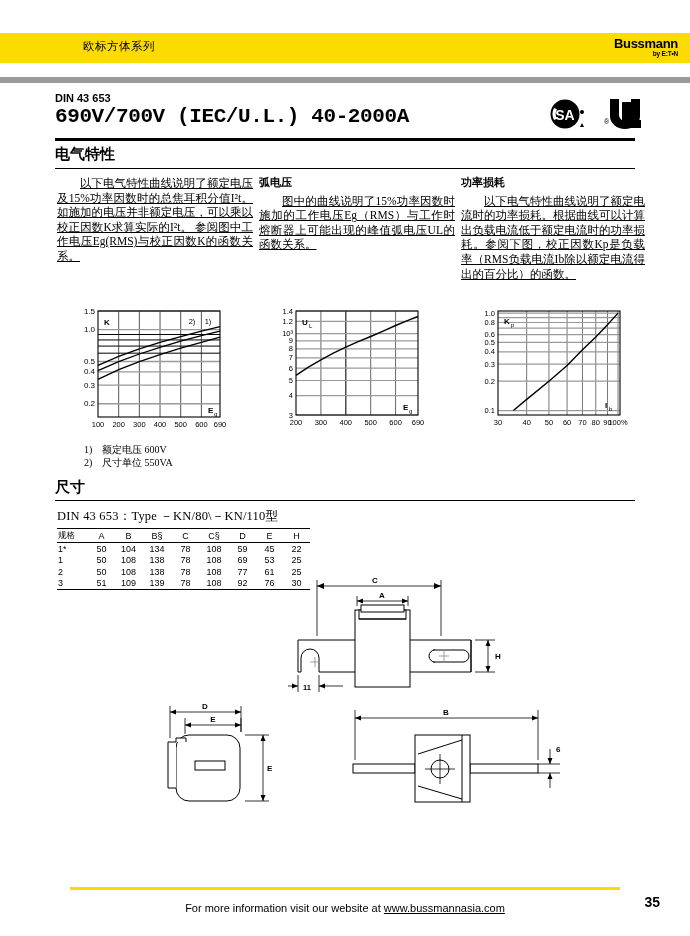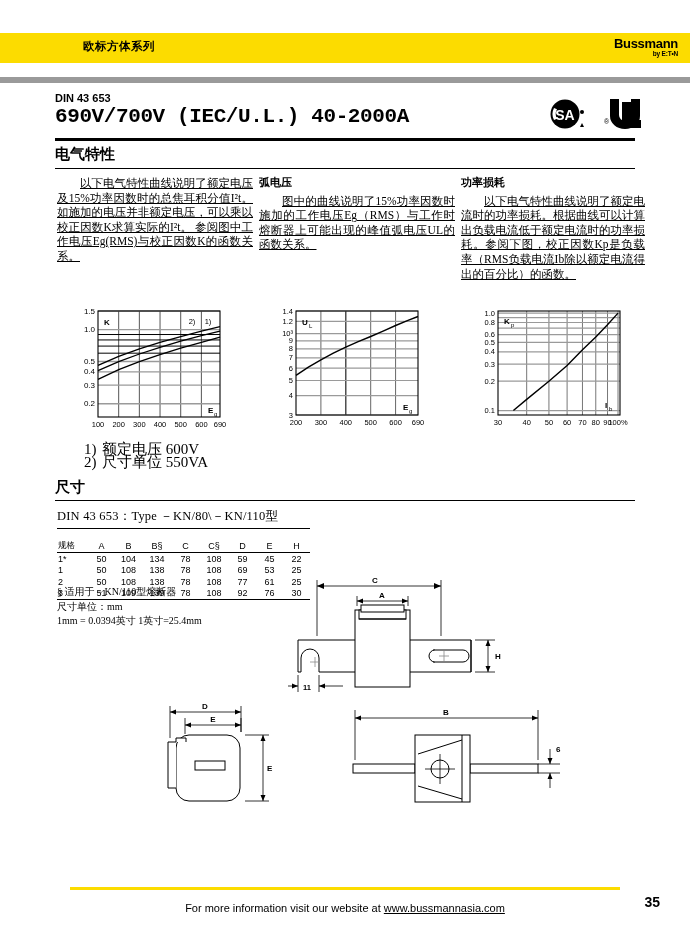--- a/index.html
+++ b/index.html
@@ -1,21 +1,21 @@
 <!DOCTYPE html>
 <html><head>
 <meta charset="utf-8">
 <style>
   html,body{margin:0;padding:0;background:#fff;}
   body{width:690px;height:936px;position:relative;font-family:"Liberation Serif",serif;color:#000;}
   #page{position:relative;width:690px;height:936px;overflow:hidden;background:#fff;}
 
   
   .hdr-band{position:absolute;left:0;top:33px;width:690px;height:30px;background:#FCDC00;}
-  .hdr-series{position:absolute;left:83px;top:39px;font-family:"DejaVu Sans",sans-serif;font-size:11.5px;font-weight:bold;letter-spacing:.5px;}
+  .hdr-series{position:absolute;left:83px;top:39px;font-family:"DejaVu Sans",sans-serif;font-size:11.5px;font-weight:normal;letter-spacing:.5px;}
   .brand{position:absolute;right:8px;top:36px;width:86px;height:25px;background:#FCDC00;text-align:right;padding-right:4px;box-sizing:border-box;}
   .brand .b1{font-family:"Liberation Sans",sans-serif;font-size:13px;font-weight:bold;line-height:13px;letter-spacing:-.3px;display:block;margin-top:1px;}
   .brand .b2{font-family:"Liberation Sans",sans-serif;font-size:6.5px;font-weight:bold;line-height:8px;display:block;letter-spacing:-.2px;}
   .gray-rule{position:absolute;left:0;top:77px;width:690px;height:6px;background:#9a9a9a;}
 
   .din{position:absolute;left:55px;top:92px;font-family:"Liberation Sans",sans-serif;font-size:11px;font-weight:bold;}
   .bigtitle{position:absolute;left:55px;top:105px;font-family:Liberation Mono, monospace;font-size:21px;font-weight:bold;letter-spacing:-.4px;}
   .title-rule{position:absolute;left:55px;top:138px;width:580px;height:2.5px;background:#000;}
   .sec-elec{position:absolute;left:55px;top:145px;font-family:"DejaVu Sans",sans-serif;font-size:15px;font-weight:bold;}
   .sec-elec-rule{position:absolute;left:55px;top:168px;width:580px;height:1px;background:#000;}
@@ -29,32 +29,32 @@
   .col{position:absolute;width:196px;font-size:11.5px;line-height:14.6px;text-align:justify;}
   .col.c1{left:57px;top:176px;}
   .col.c2{left:259px;top:176px;}
   .col.c3{left:461px;top:176px;width:184px;}
   .col h4{margin:0 0 3px 0;font-family:"DejaVu Sans",sans-serif;font-size:11px;font-weight:bold;}
   .col p{margin:0;text-indent:2em;text-decoration:underline;}
 
   
   .chart{position:absolute;}
   .chart svg{display:block;}
-  .legend{position:absolute;font-size:15px;line-height:13px;}
+  .legend{position:absolute;font-size:10px;line-height:13px;}
   .legend div{white-space:nowrap;}
   .legend .num{display:inline-block;width:18px;}
 
   
   .sec-dim{position:absolute;left:55px;top:478px;font-family:"DejaVu Sans",sans-serif;font-size:15px;font-weight:bold;}
   .sec-dim-rule{position:absolute;left:55px;top:500px;width:580px;height:1px;background:#000;}
   .din-type{position:absolute;left:57px;top:508px;font-size:12.5px;letter-spacing:.2px;}
 
   table.dims{position:absolute;left:57px;top:528px;border-collapse:collapse;font-family:"Liberation Sans",sans-serif;font-size:9px;}
   table.dims th,table.dims td{padding:0 0 0 0;text-align:center;height:11.5px;font-weight:normal;}
-  table.dims thead th{border-top:1px solid #000;border-bottom:1px solid #000;font-weight:normal;padding-top:11px;}
+  table.dims thead th{border-top:1px solid #000;border-bottom:1px solid #000;font-weight:normal;padding-top:1px;}
   table.dims tbody tr:last-child td{border-bottom:1px solid #000;}
   table.dims .c-reg{width:30px;text-align:left;padding-left:1px;}
   table.dims .c-num{width:27px;}
   table.dims .c-wide{width:30px;}
   table.dims .hdr-cn{font-family:"DejaVu Sans",sans-serif;font-size:8.5px;}
 
   .notes{position:absolute;left:57px;top:585px;font-size:10px;line-height:14.5px;}
   .notes .n-row{white-space:nowrap;}
 
   
@@ -327,25 +327,20 @@
           <td class="c-wide">139</td>
           <td class="c-num">78</td>
           <td class="c-wide">108</td>
           <td class="c-num">92</td>
           <td class="c-num">76</td>
           <td class="c-num">30</td>
         </tr>
       </tbody>
   </table>
 
-  <div class="notes">
-    <div class="n-row">§ 适用于－KN/110型熔断器</div>
-    <div class="n-row">尺寸单位：mm</div>
-    <div class="n-row">1mm = 0.0394英寸      1英寸=25.4mm</div>
-  </div>
 
   <div class="draw" style="left:283px;top:572px;">
     <svg width="350" height="135" viewBox="0 0 350 135">
       <g stroke="#000" fill="none" stroke-width="1">
 
         <path d="M15 68 H75 V100 H36 V86 a9 9 0 0 0 -18 0 V100 H15 Z" fill="#fff"></path>
 
         <path d="M126 68 H188 V100 H126 Z" fill="#fff"></path>
         <path d="M188 68 V100 M150 78 h30 a6 6 0 0 1 0 12 h-30" fill="#fff"></path>
         <path d="M152 78 a6 6 0 0 0 0 12" fill="#fff"></path>

